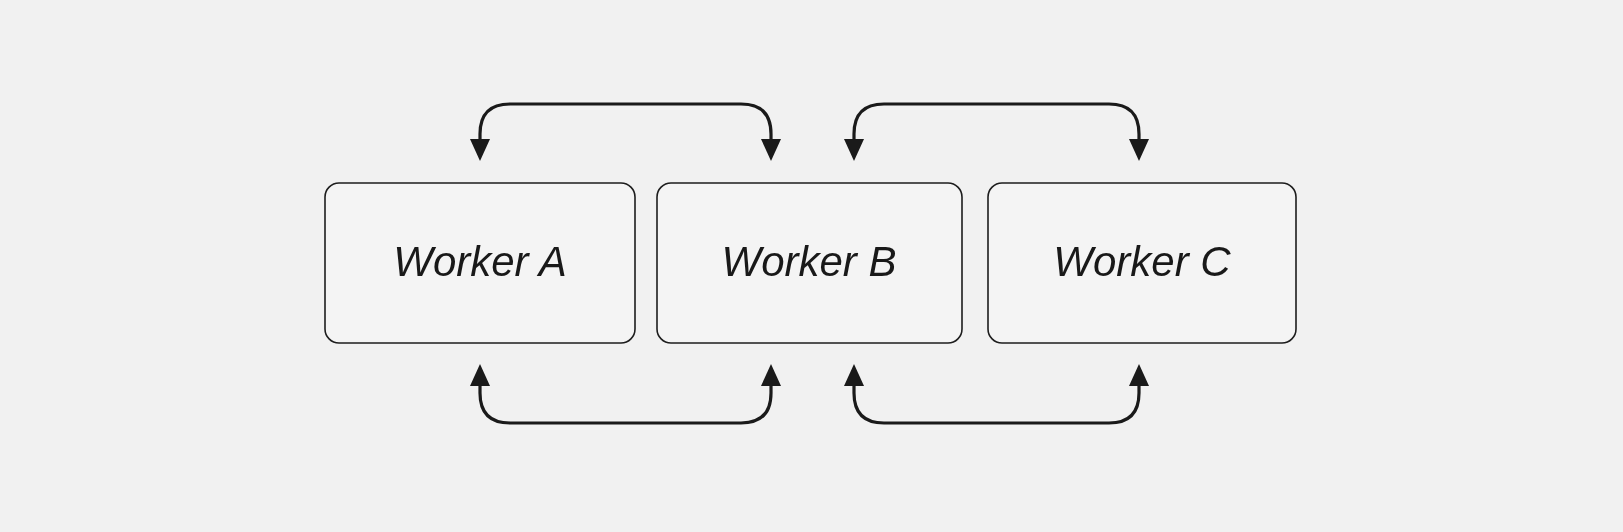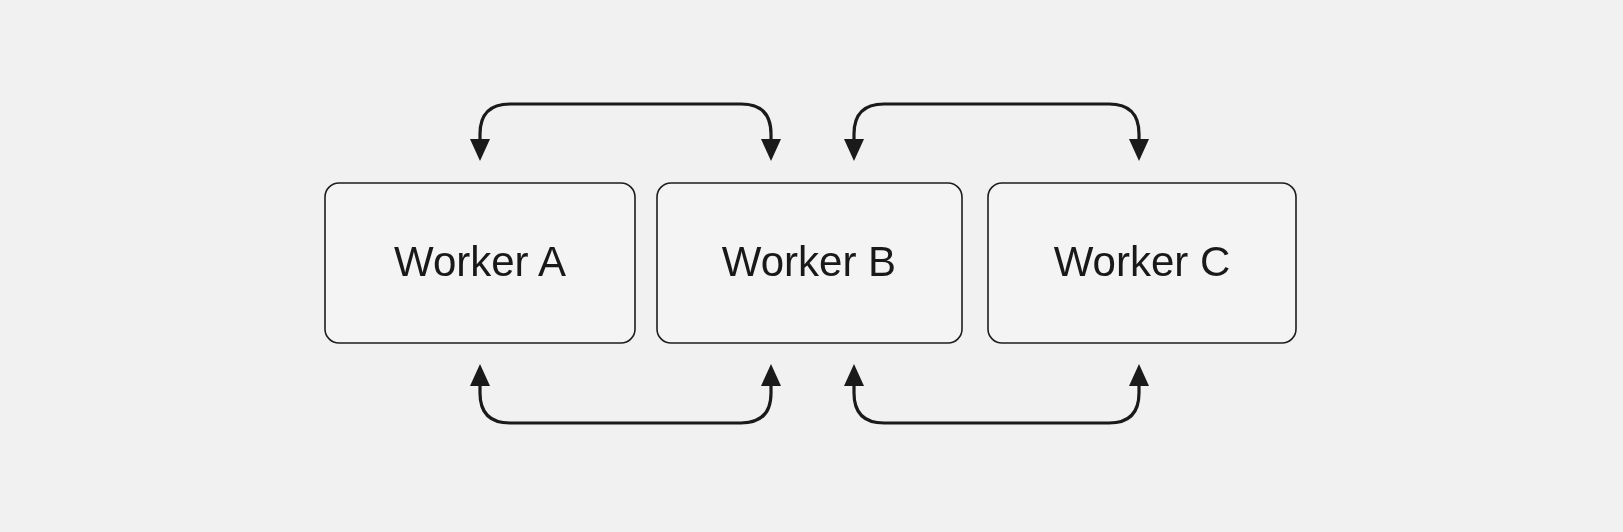--- a/index.html
+++ b/index.html
@@ -10,20 +10,21 @@
     width: 1623px;
     height: 532px;
     background: #f1f1f1;
     font-family: "Liberation Sans", sans-serif;
     overflow: hidden;
   }
   #canvas {
     position: relative;
     width: 1296px;
     height: 532px;
+    font-style: italic;
   }
   #diagram-svg {
     position: absolute;
     left: 0;
     top: 0;
     width: 1623px;
     height: 532px;
     display: block;
   }
   .node-box {

